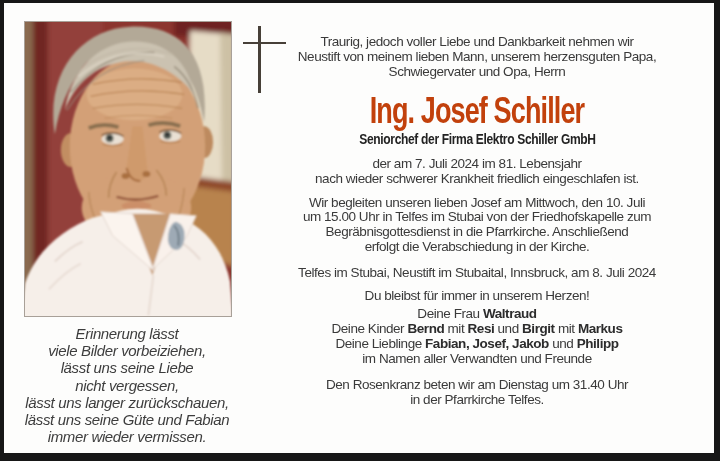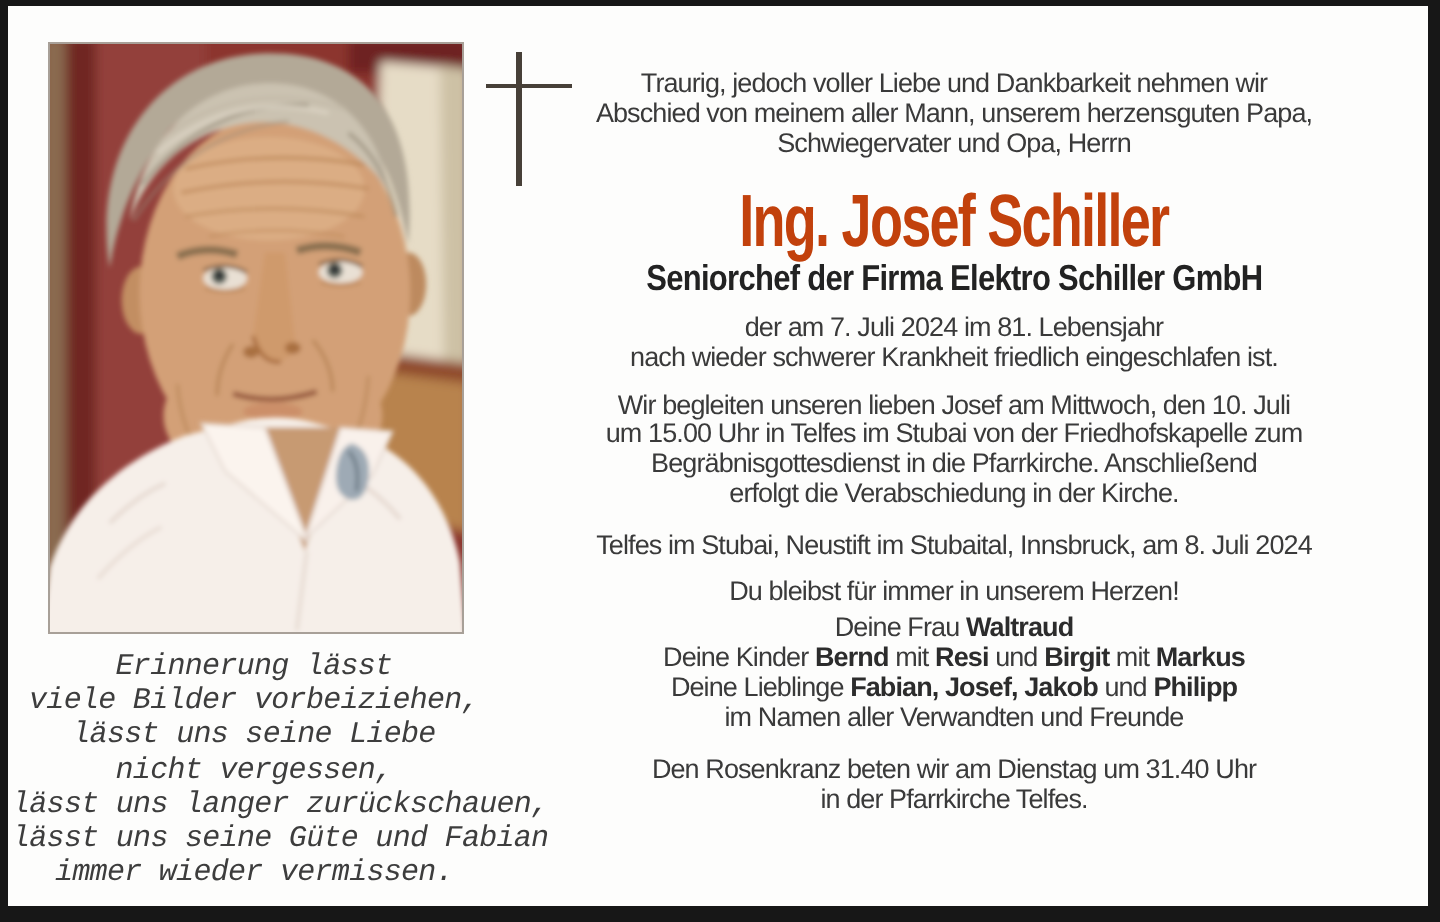--- a/index.html
+++ b/index.html
@@ -31,29 +31,29 @@
   .right-col{
     position:absolute;left:244px;top:17px;width:458px;
     text-align:center;
     margin-top:15px;
   }
   .t{font-size:13.5px;line-height:14.9px;letter-spacing:-0.45px;white-space:nowrap;color:#3a3a3a;}
   .small{font-size:12px;line-height:13.8px;letter-spacing:-0.3px;white-space:nowrap;color:#3f3f3f;} .mb8{margin-bottom:8px;} .mb9{margin-bottom:9px;}
   .mb11{margin-bottom:11px;} .mb3{margin-bottom:3px;}
   .deceased-name{font-size:37px;font-weight:bold;color:#c2410c;line-height:40px;white-space:nowrap;}
   .deceased-name span{display:inline-block;transform:scaleX(0.73);transform-origin:50% 50%;letter-spacing:-1.2px;}
-  .deceased-subtitle{font-size:18px;font-weight:bold;color:#222;line-height:17px;white-space:nowrap;margin-bottom:9px;}
+  .deceased-subtitle{font-size:14px;font-weight:bold;color:#222;line-height:17px;white-space:nowrap;margin-bottom:9px;}
   .deceased-subtitle span{display:inline-block;transform:scaleX(0.86);transform-origin:50% 50%;letter-spacing:-0.4px;}
   .t b{color:#2c2c2c;}
   
   .poem{
     position:absolute;left:2px;top:322px;width:242px;
     text-align:center;font-style:italic;
     font-size:15px;line-height:17.2px;letter-spacing:-0.35px;
-    color:#3d3d3d;white-space:nowrap;font-family:Liberation Mono, monospace;
+    color:#3d3d3d;white-space:nowrap;
   }
 </style>
 </head>
 <body>
 
 <div class="sheet">
 
   <div class="photo-frame">
     <svg width="206" height="294" viewBox="0 0 207 294" xmlns="http://www.w3.org/2000/svg">
       <defs>
@@ -162,21 +162,21 @@
 
   <div class="cross">
     <div class="v"></div>
     <div class="h"></div>
   </div>
 
   <div class="right-col">
 
     <div class="mb11">
       <div class="t">Traurig, jedoch voller Liebe und Dankbarkeit nehmen wir</div>
-      <div class="t">Abschied von meinem aller Mann, unserem herzensguten Papa,</div>
+      <div class="t">Neustift von meinem lieben Mann, unserem herzensguten Papa,</div>
       <div class="t">Schwiegervater und Opa, Herrn</div>
     </div>
 
     <div class="deceased-name">
       <span>Ing. Josef Schiller</span>
     </div>
     <div class="deceased-subtitle">
       <span>Seniorchef der Firma Elektro Schiller GmbH</span>
     </div>
 

